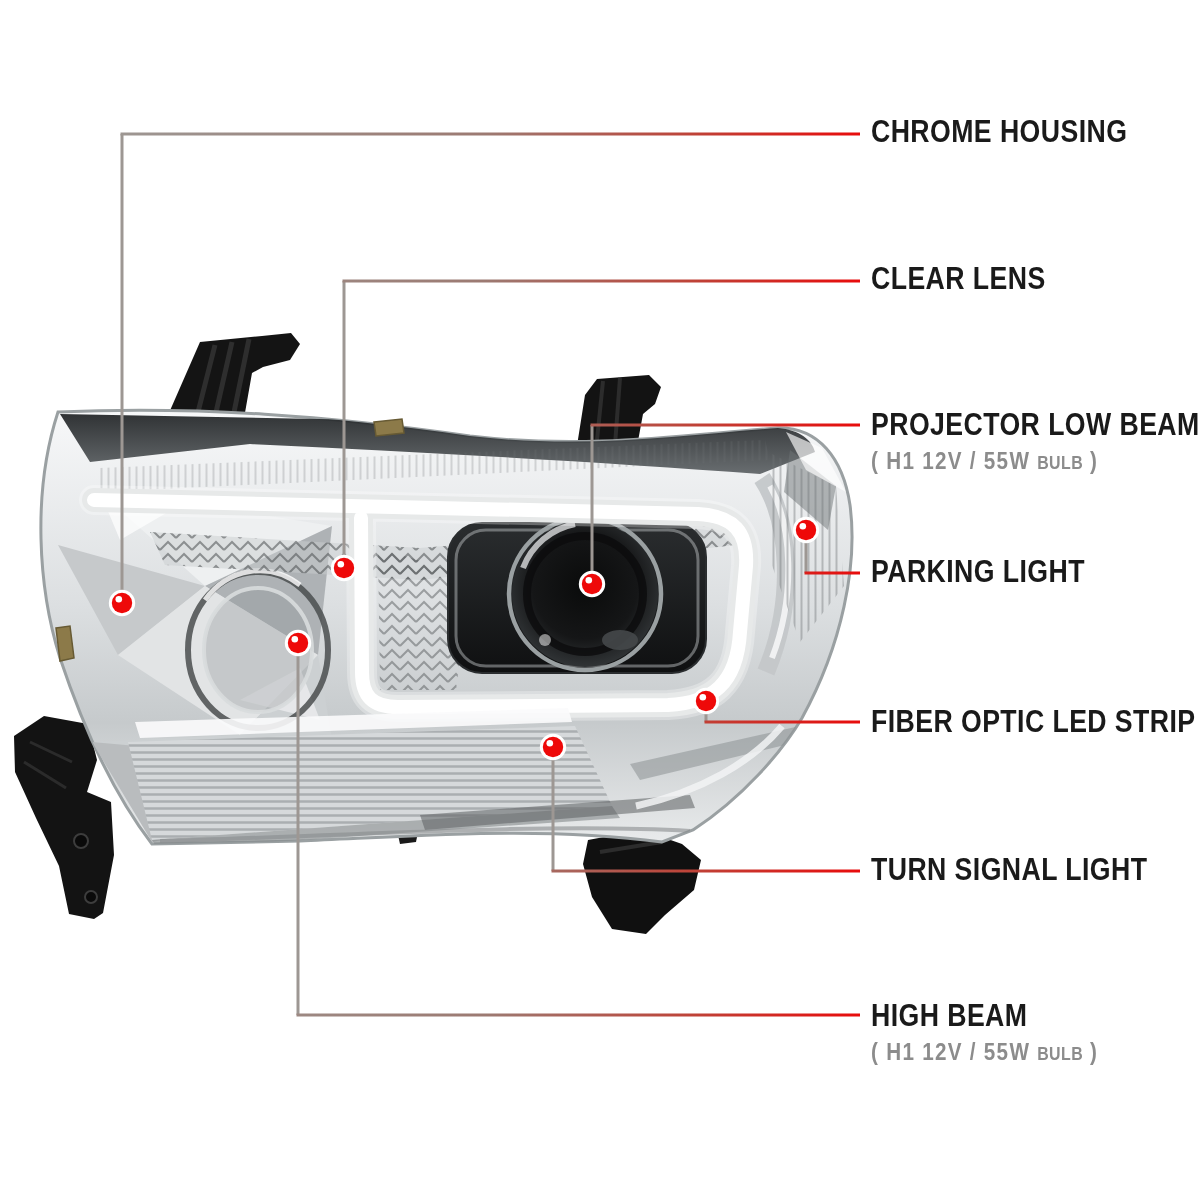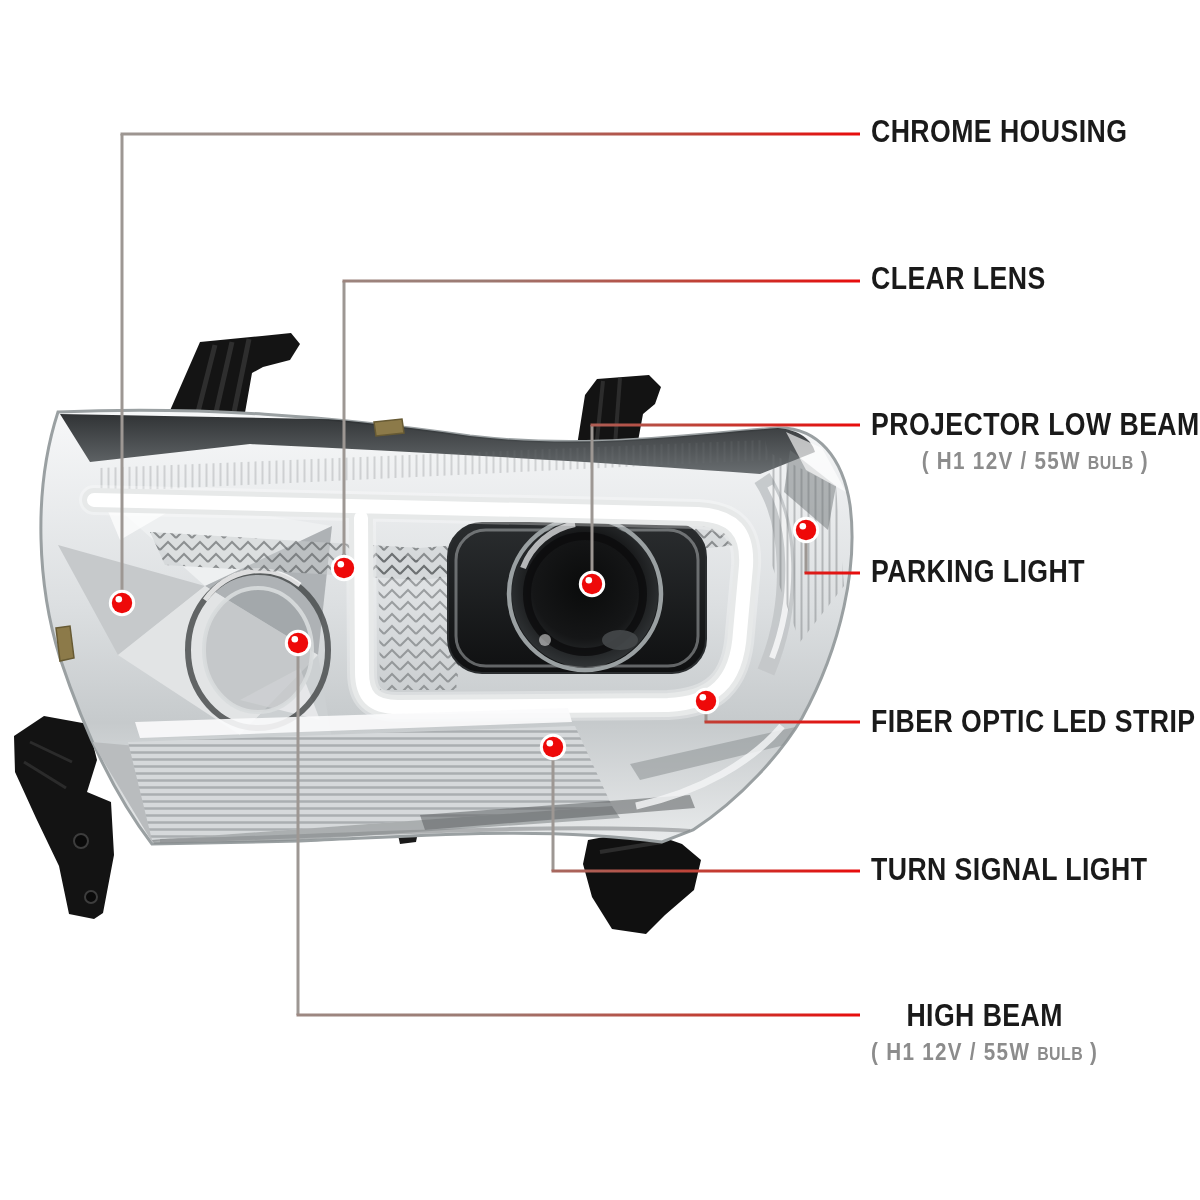--- a/index.html
+++ b/index.html
@@ -2,21 +2,21 @@
 <html><head>
 <meta charset="utf-8">
 <style>
   html,body{margin:0;padding:0;background:#ffffff;}
   body{width:1200px;height:1200px;position:relative;overflow:hidden;
        font-family:"Liberation Sans",sans-serif;}
   .stage{position:absolute;inset:0;}
   svg.layer{position:absolute;left:0;top:0;}
   #scene{z-index:1;}
   #callout-layer{z-index:2;}
-  .labels-layer{position:absolute;inset:0;z-index:3;text-align:center;}
+  .labels-layer{position:absolute;inset:0;z-index:3;}
   .callout-label{position:absolute;transform:scaleX(.86);transform-origin:left top;
                  color:#1a1a1a;font-weight:bold;white-space:nowrap;}
   .callout-label .main{font-size:31px;line-height:40px;letter-spacing:.5px;}
   .callout-label .sub{font-size:24px;line-height:32px;color:#8c8c8c;letter-spacing:1.5px;}
   .callout-label .sub .small{font-size:18.5px;letter-spacing:.5px;}
   .lead-v{stroke:#9d9793;stroke-width:3;fill:none;}
   .lead-h{stroke:url(#leadGrad);stroke-width:3;fill:none;}
   .dot-ring{fill:#ffffff;}
   .dot-core{fill:#ee0909;}
   .dot-hl{fill:#ffffff;}

